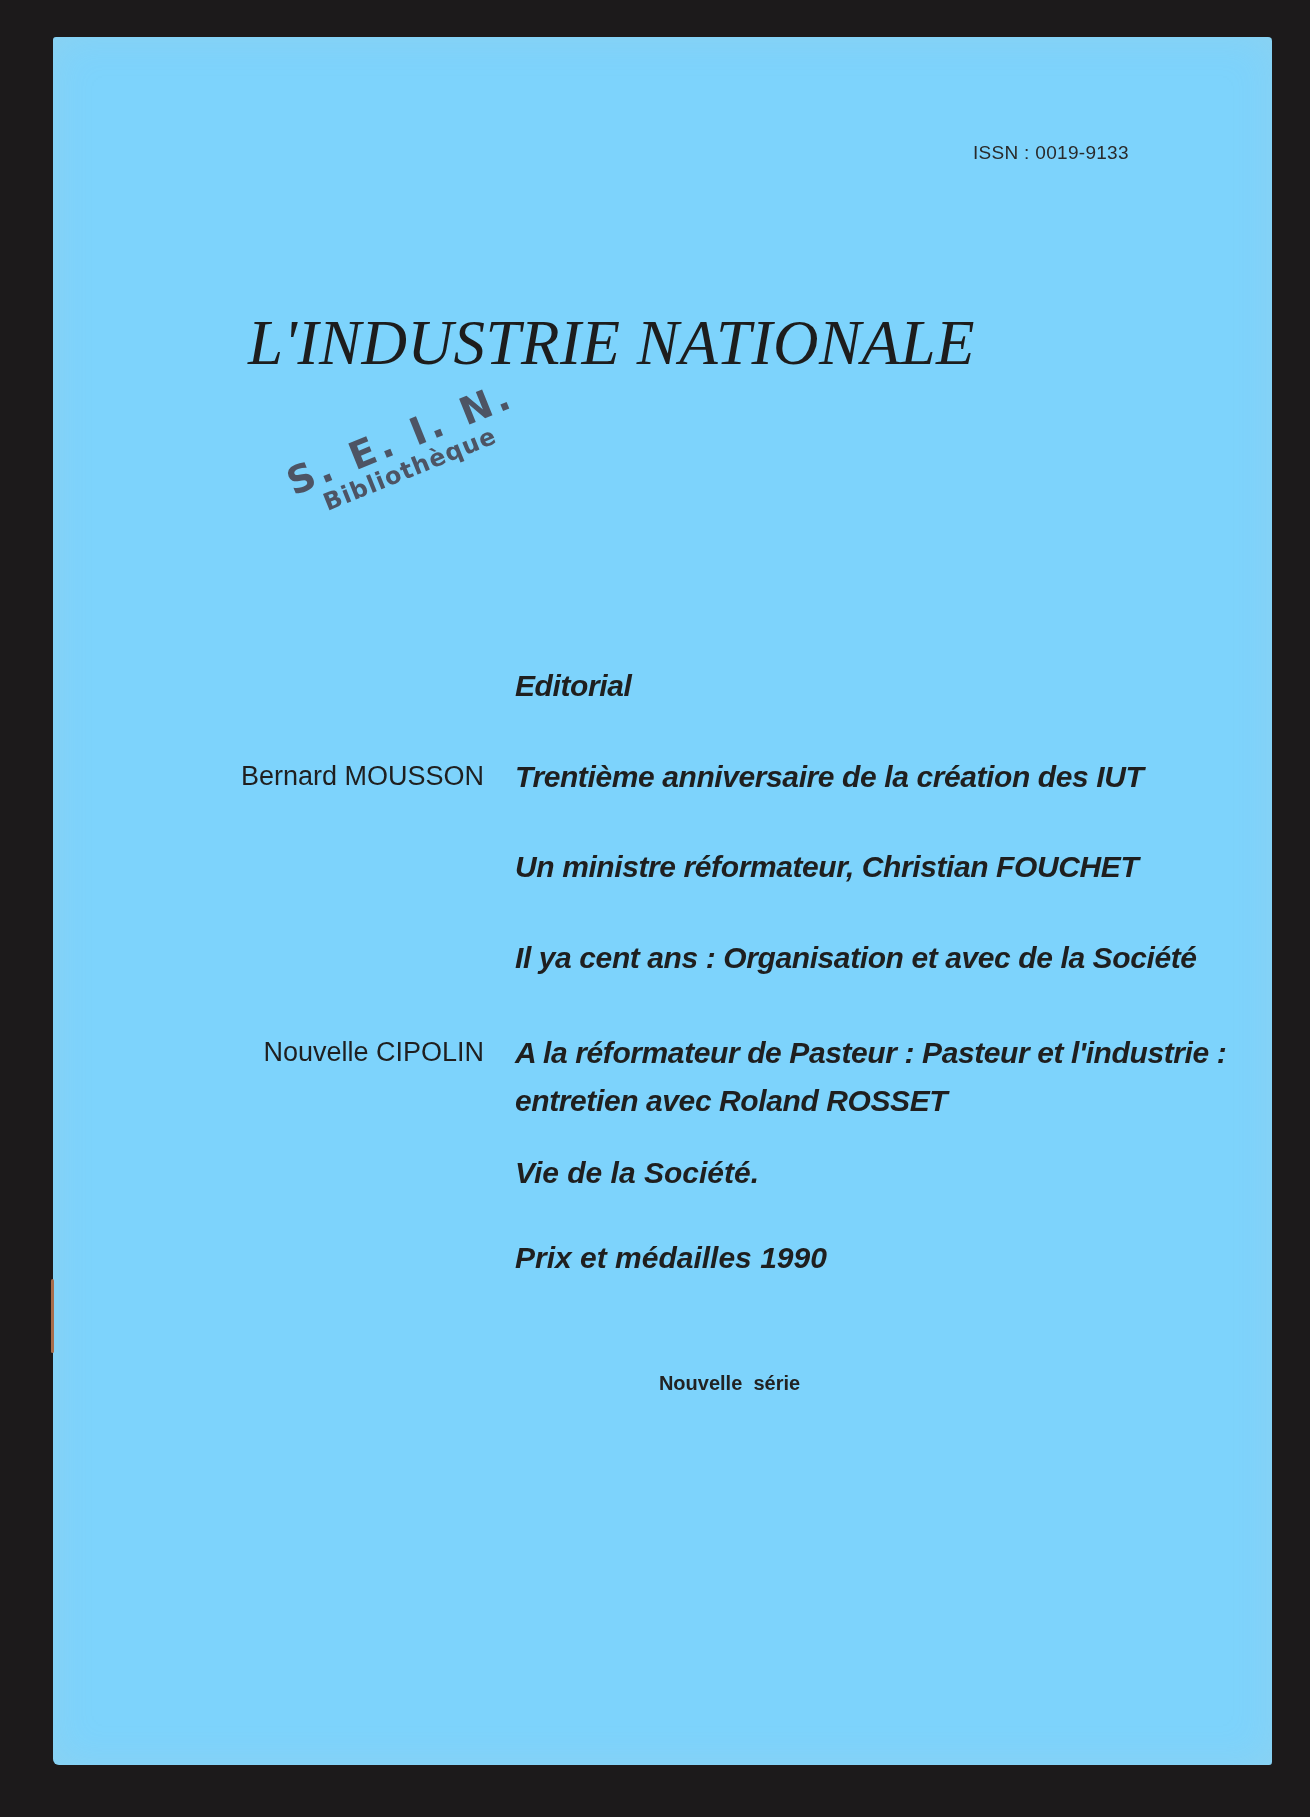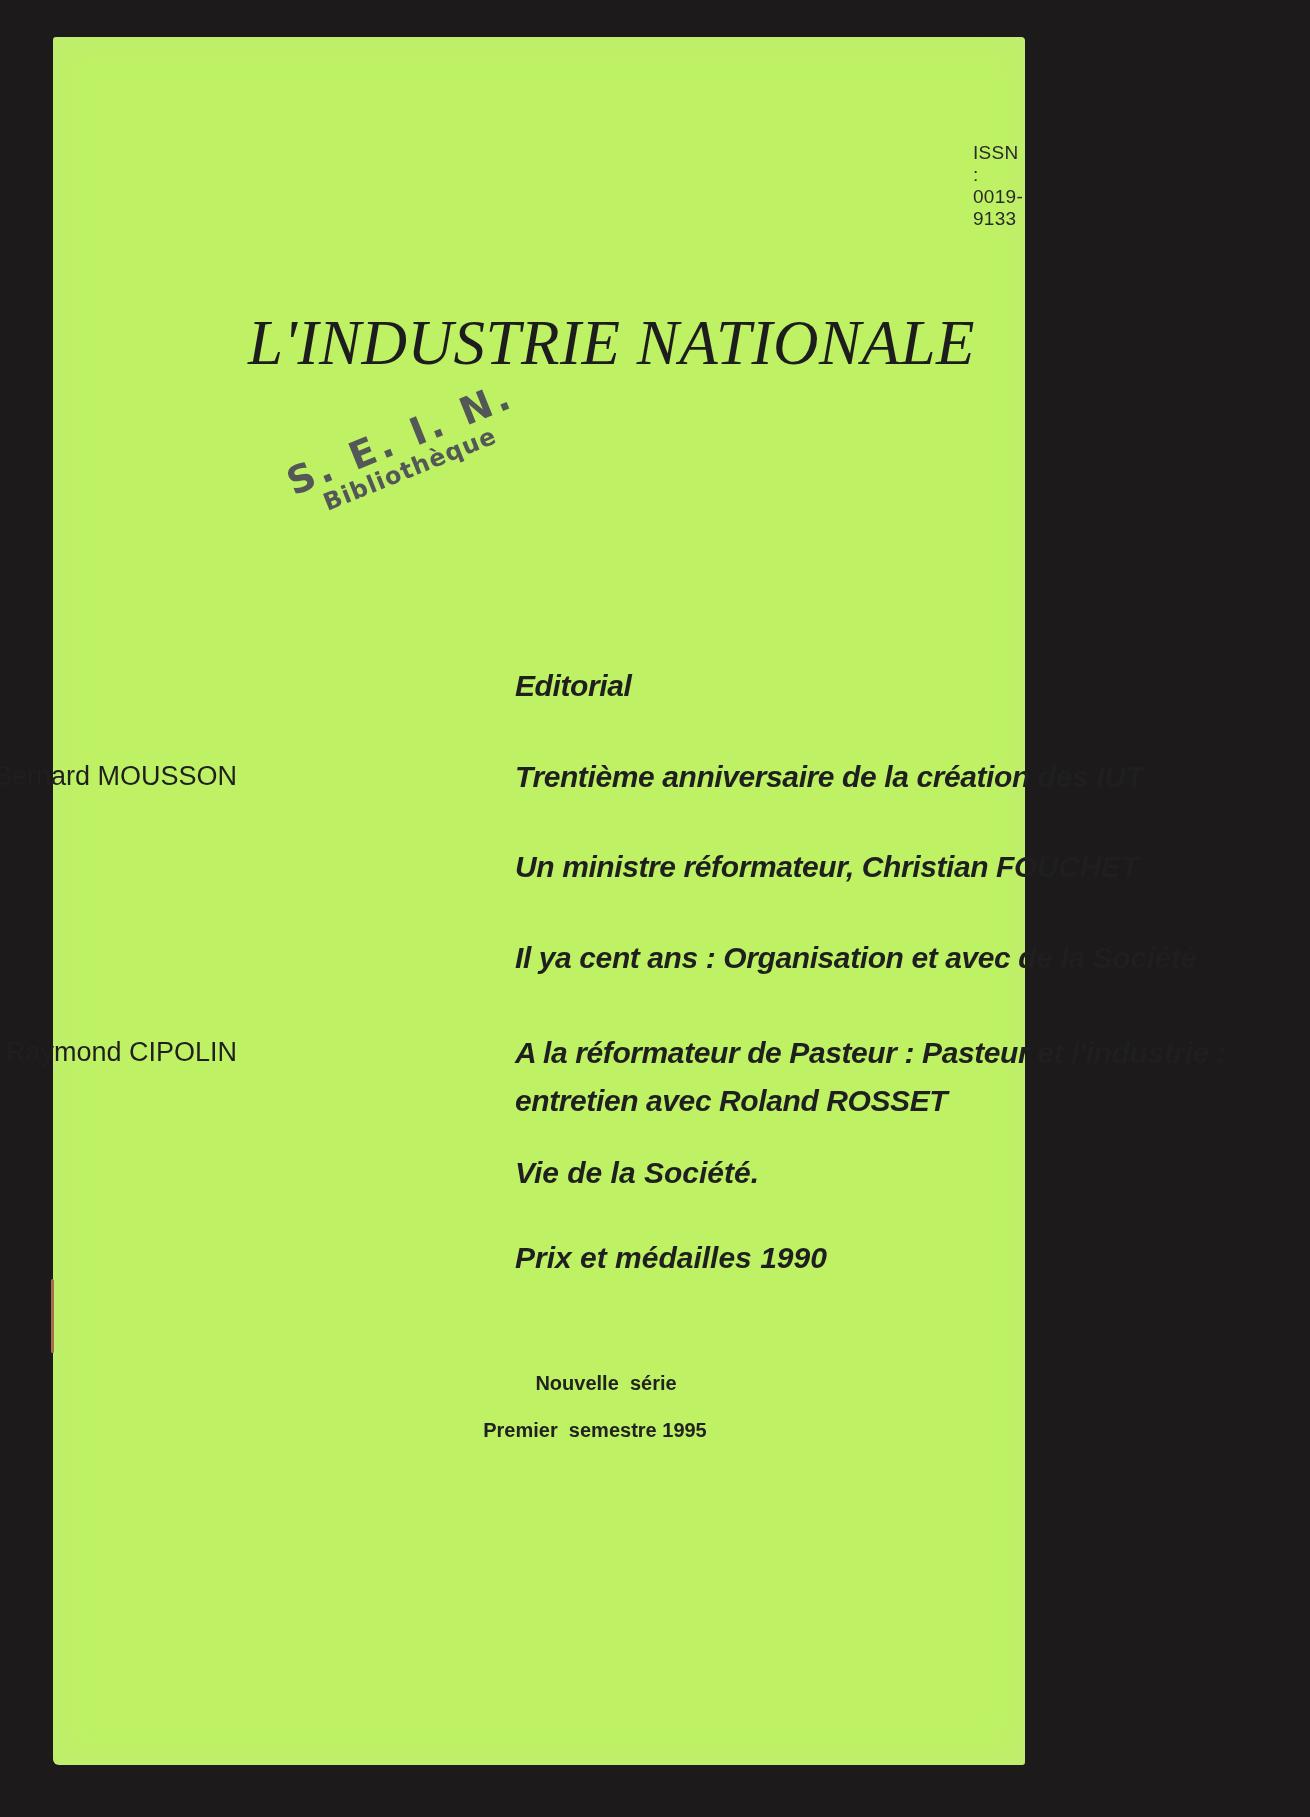--- a/index.html
+++ b/index.html
@@ -11,23 +11,23 @@
       height: 1817px;
       background: #1c1a1b;
       position: relative;
       overflow: hidden;
       font-family: "Liberation Sans", sans-serif;
     }
     .page {
       position: absolute;
       left: 53px;
       top: 37px;
-      width: 972px;
+      width: 1219px;
       height: 1728px;
-      background: #bef264;
+      background: #7dd3fc;
       border-radius: 3px 4px 3px 6px;
       box-shadow: inset 0 0 40px rgba(210,205,190,0.18);
     }
     .spine-mark {
       position: absolute;
       left: -2px;
       top: 1242px;
       width: 3px;
       height: 74px;
       background: #a86d4c;
@@ -152,35 +152,32 @@
       <div class="toc-author"></div>
       <div class="toc-title condensed">Un ministre réformateur, Christian FOUCHET</div>
     </div>
 
     <div class="toc-row" style="top:905px;">
       <div class="toc-author"></div>
       <div class="toc-title condensed">Il ya cent ans : Organisation et avec de la Société</div>
     </div>
 
     <div class="toc-row" style="top:1000px;">
-      <div class="toc-author">Raymond CIPOLIN</div>
+      <div class="toc-author">Nouvelle CIPOLIN</div>
       <div class="toc-title condensed">A la réformateur de Pasteur : Pasteur et l'industrie :</div>
       <div class="toc-title condensed" style="top:48px;">entretien avec Roland ROSSET</div>
     </div>
 
     <div class="toc-row" style="top:1120px;">
       <div class="toc-author"></div>
       <div class="toc-title">Vie de la Société.</div>
     </div>
 
     <div class="toc-row" style="top:1205px;">
       <div class="toc-author"></div>
       <div class="toc-title">Prix et médailles 1990</div>
     </div>
   </div>
 
   <div class="footer-line" style="top:1335px;margin-left:11px;">
     <span style="white-space:pre;">Nouvelle  série</span>
   </div>
-  <div class="footer-line" style="top:1382px;">
-    <span style="white-space:pre;">Premier  semestre 1995</span>
-  </div>
 </div>
 
 </body></html>

